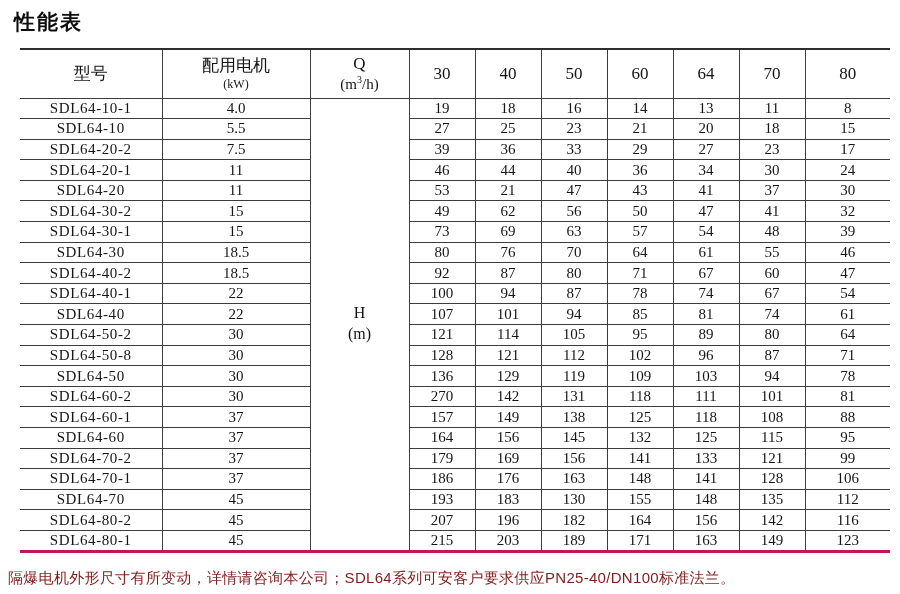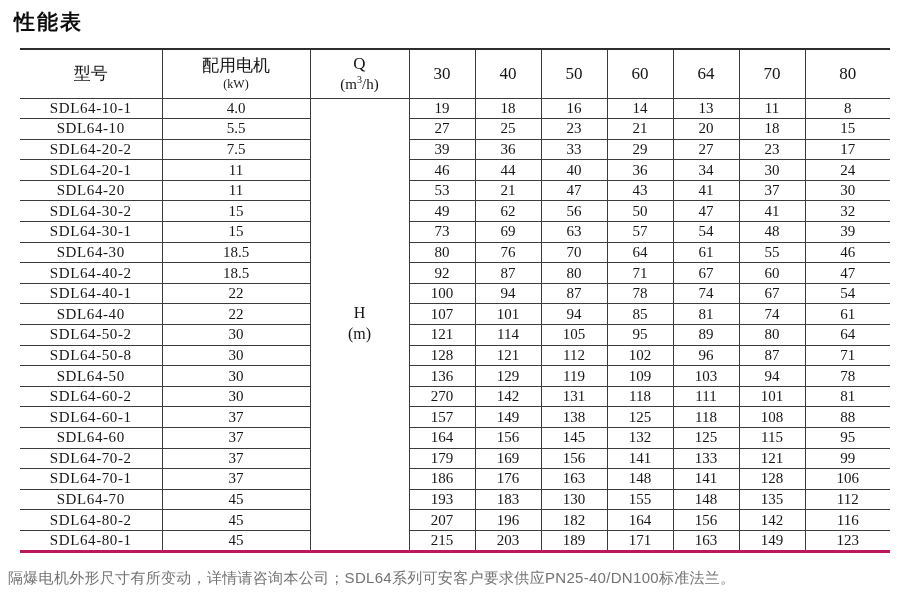--- a/index.html
+++ b/index.html
@@ -68,21 +68,21 @@
   td.h-cell {
     font-size: 16px;
     line-height: 1.3;
     color: #141414;
   }
 
   .footer-note {
     margin: 9px 0 0 8px;
     font-family: "Liberation Sans", "DejaVu Sans", sans-serif;
     font-size: 15px;
-    color: #737373;
+    color: #7f1d1d;
     letter-spacing: 0.3px;
   }
 </style>
 </head>
 <body>
 
 <div class="page">
 
   <h1 class="page-title">性能表</h1>
 

